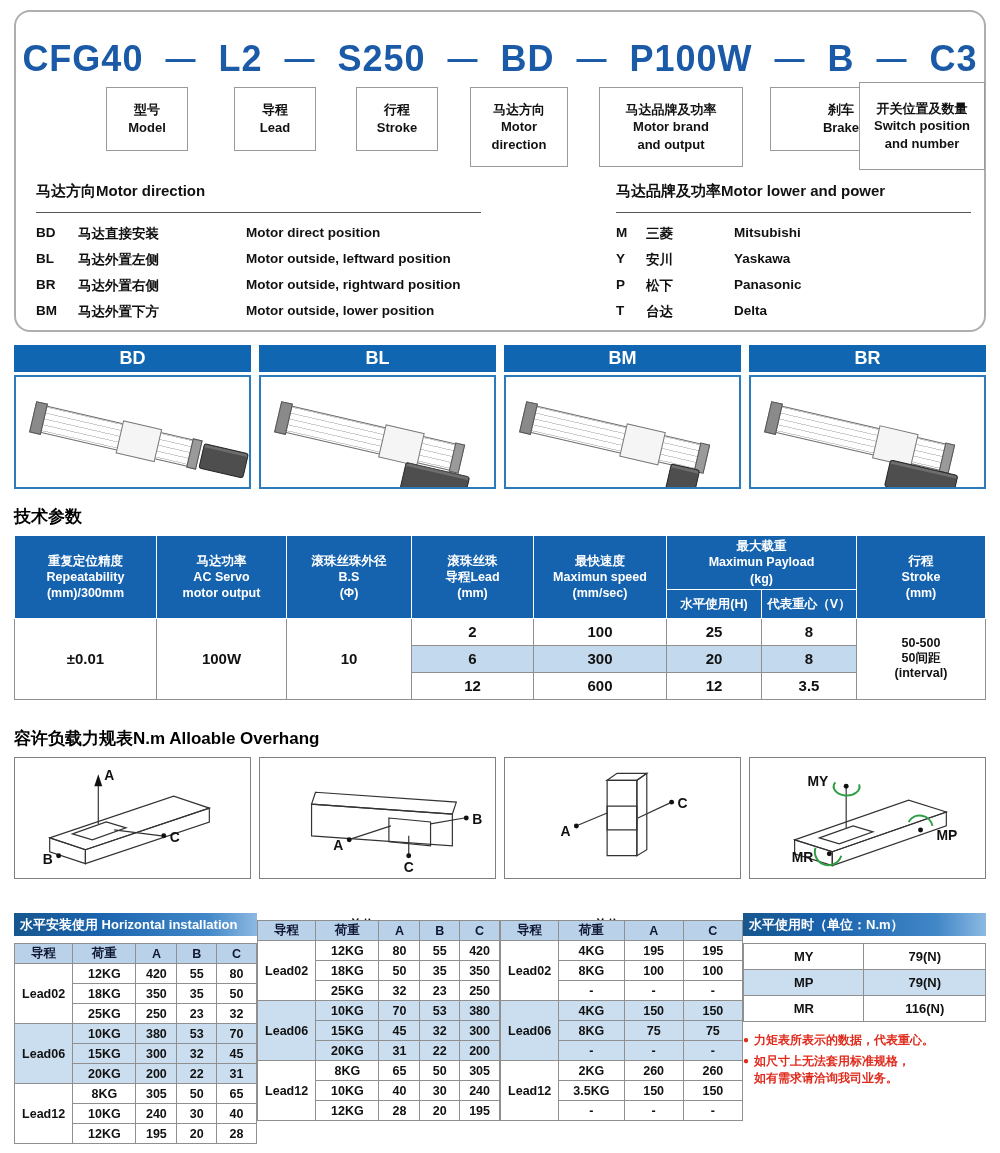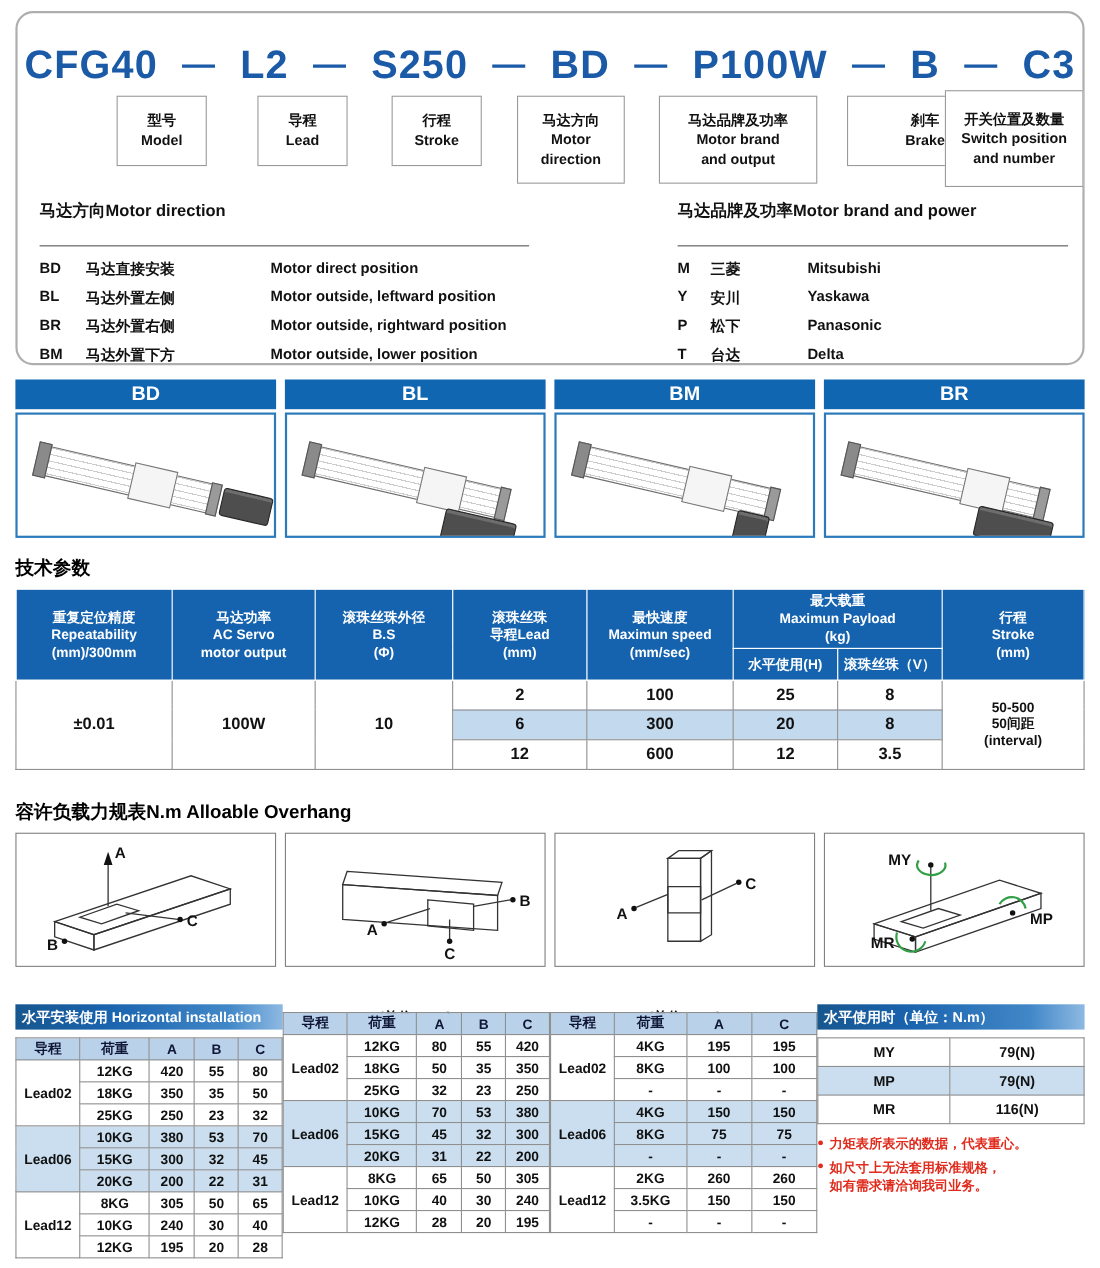--- a/index.html
+++ b/index.html
@@ -11,21 +11,21 @@
            border:2px solid #aeaeae;border-radius:16px;background:#fff;}
   .model-row{position:absolute;left:0;top:26px;width:100%;display:flex;justify-content:center;
              align-items:center;gap:22px;font-size:36px;font-weight:700;color:#1b5aa7;letter-spacing:1px;}
   .model-row .sep{font-size:30px;}
   .seg-box{position:absolute;border:1px solid #9a9a9a;background:#fff;display:flex;flex-direction:column;
            justify-content:center;align-items:center;text-align:center;font-size:13px;font-weight:700;
            line-height:1.35;white-space:pre-line;}
   .seg-box .en{font-weight:700;}
 
   .list{position:absolute;}
-  .list .ltitle{font-size:15px;font-weight:700;border-bottom:1.5px solid #555;padding-bottom:22px;}
+  .list .ltitle{font-size:15px;font-weight:700;border-bottom:1.5px solid #555;padding-bottom:11px;}
   .list .lrows{display:grid;row-gap:8px;margin-top:12px;font-size:13.5px;font-weight:700;}
   .list.llist .lrows{grid-template-columns:42px 168px auto;}
   .list.rlist .lrows{grid-template-columns:30px 88px auto;}
 
   
   .panels{position:absolute;left:14px;top:345px;width:972px;display:flex;gap:8px;}
   .panel{flex:1;min-width:0;}
   .phead{height:27px;background:#1166b1;color:#fff;font-weight:700;font-size:18px;
          display:flex;align-items:center;justify-content:center;}
   .pbody{position:relative;height:110px;border:2px solid #2b7abc;margin-top:3px;background:#fff;overflow:hidden;}
@@ -156,21 +156,21 @@
         <span>BR</span>
         <span>马达外置右侧</span>
         <span>Motor outside, rightward position</span>
         <span>BM</span>
         <span>马达外置下方</span>
         <span>Motor outside, lower position</span>
       </div>
     </div>
 
     <div class="list rlist" style="left:600px;top:170px;width:355px;">
-      <div class="ltitle">马达品牌及功率Motor brand and power</div>
+      <div class="ltitle">马达品牌及功率Motor lower and power</div>
       <div class="lrows">
         <span>M</span>
         <span>三菱</span>
         <span>Mitsubishi</span>
         <span>Y</span>
         <span>安川</span>
         <span>Yaskawa</span>
         <span>P</span>
         <span>松下</span>
         <span>Panasonic</span>
@@ -264,21 +264,21 @@
 (mm/sec)</th>
       <th colspan="2">最大载重
 Maximun Payload
 (kg)</th>
       <th rowspan="2">行程
 Stroke
 (mm)</th>
     </tr>
     <tr class="h-sub">
       <th>水平使用(H)</th>
-      <th>滚珠丝珠（V）</th>
+      <th>代表重心（V）</th>
     </tr>
     <tr>
       <td rowspan="3" class="span">±0.01</td>
       <td rowspan="3" class="span">100W</td>
       <td rowspan="3" class="span">10</td>
       <td>2</td>
       <td>100</td>
       <td>25</td>
       <td>8</td>
       <td rowspan="3" class="span small">50-500

